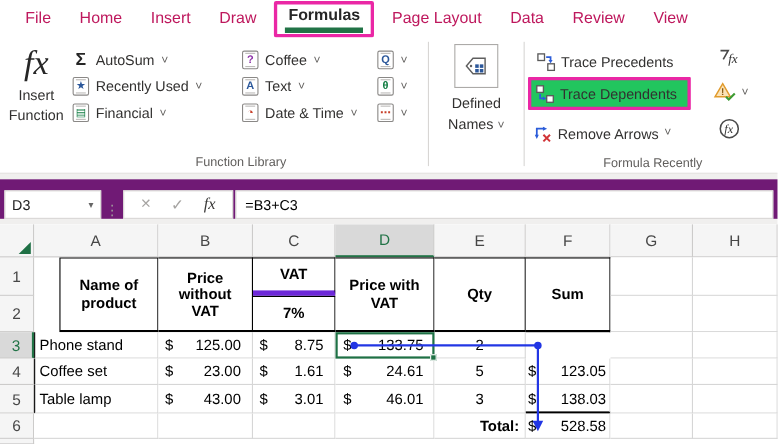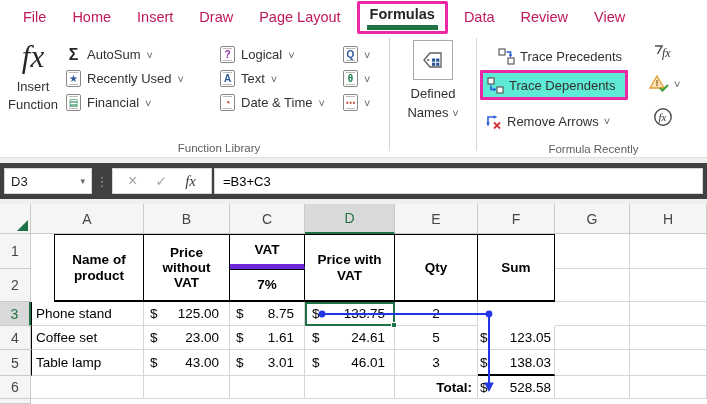--- a/index.html
+++ b/index.html
@@ -34,26 +34,26 @@
         background:#fff;display:flex;align-items:center;justify-content:center;flex:none;}
   .book::before,.book::after{content:"";position:absolute;left:2px;right:2px;height:1px;background:#bdbbb9;}
   .book::before{top:1px}.book::after{bottom:1px}
   .bglyph{font-size:10px;font-weight:700;line-height:10px;}
   .defnames{position:absolute;left:392px;top:0;width:82px;height:110px;text-align:center;}
   .dn-iconbox{width:40px;height:40px;border:1px solid #acaaa8;margin:6px auto 4px;display:flex;
               align-items:center;justify-content:center;background:#fff;}
   .dn-line{font-size:13px;color:#323130;line-height:19px;}
   .auditing{position:absolute;left:480px;top:0;right:0;height:124px;}
   .audit-row{position:absolute;display:flex;align-items:center;gap:5px;height:24px;white-space:nowrap;}
-  .audit-hl{border:3px solid var(--magenta);background:#5eead4;border-radius:1px;
+  .audit-hl{border:3px solid var(--magenta);background:#22c55e;border-radius:1px;
             padding:0 10px 0 4px;height:30px;}
   .right-icons{position:absolute;}
   
   .strip{height:5px;background:#f0efee;}
-  .fbar{height:36px;background:#404040;display:flex;align-items:center;padding:0 4px;gap:0;}
+  .fbar{height:36px;background:#701a75;display:flex;align-items:flex-end;padding:0 4px;gap:0;}
   .namebox{width:88px;height:26px;background:#fff;border:1px solid #d9d7d5;display:flex;
            align-items:center;padding:0 6px;font-size:13px;color:#222;}
   .namebox .nbarrow{margin-left:auto;font-size:9px;color:#666;}
   .fdots{width:20px;text-align:center;color:#a19f9d;font-size:13px;}
   .fbtns{height:26px;background:#fff;border:1px solid #d9d7d5;display:flex;align-items:center;
          width:100px;justify-content:space-around;padding:0 6px;}
   .fx-cancel{color:#a6a4a2;font-size:16px;line-height:14px;}
   .fx-enter{color:#a6a4a2;font-size:14px;}
   .fx-it{font-family:"Liberation Serif","DejaVu Serif",serif;font-style:italic;font-size:15px;color:#3b3a39;}
   .finput{flex:1;height:26px;background:#fff;border:1px solid #d9d7d5;margin-left:2px;display:flex;
@@ -95,24 +95,24 @@
   .overlay{position:absolute;left:0;top:0;pointer-events:none;}
 </style>
 </head>
 <body>
 
 <div class="tabbar">
   <div class="tab">File</div>
   <div class="tab">Home</div>
   <div class="tab">Insert</div>
   <div class="tab">Draw</div>
-  <div class="tab">Page Layout</div>
   <div class="tab active">
     <span class="tlabel">Formulas</span>
   </div>
+  <div class="tab">Page Layout</div>
   <div class="tab">Data</div>
   <div class="tab">Review</div>
   <div class="tab">View</div>
 </div>
 
 <div class="ribbon">
 
   <div class="insert-fn">
     <span class="bigfx">fx</span>
     <span class="ifl">Insert</span>
@@ -139,21 +139,21 @@
       <span class="rlbl">Financial</span>
       <span class="chev">˅</span>
     </div>
   </div>
 
   <div class="stack" style="left:220px;top:10px;">
     <div class="rbtn">
       <span class="book">
           <span class="bglyph" style="color:#8a2da5">?</span>
         </span>
-      <span class="rlbl">Logical</span>
+      <span class="rlbl">Coffee</span>
       <span class="chev">˅</span>
     </div>
     <div class="rbtn">
       <span class="book">
           <span class="bglyph" style="color:#2b579a">A</span>
         </span>
       <span class="rlbl">Text</span>
       <span class="chev">˅</span>
     </div>
     <div class="rbtn">
@@ -200,21 +200,21 @@
         <rect x="15.2" y="14.7" width="3.2" height="3.2" fill="#2b579a"></rect>
       </svg>
     </div>
     <div class="dn-line">Defined</div>
     <div class="dn-line"><span>Names</span>
       <span class="chev">˅</span></div>
   </div>
   <span class="vsep" style="left:476px"></span>
 
   <div class="auditing">
-    <div class="audit-row" style="left:18px;top:10px;">
+    <div class="audit-row" style="left:8px;top:10px;">
       <svg width="17" height="17" viewBox="0 0 17 17">
         <rect x="1" y="1" width="6" height="6" fill="#fff" stroke="#5a5a5a" stroke-width="1.2"></rect>
         <rect x="10" y="10" width="6" height="6" fill="#fff" stroke="#5a5a5a" stroke-width="1.2"></rect>
         <path d="M8.5,4 H12.5 V7" fill="none" stroke="#2b5cd9" stroke-width="1.6"></path>
         <polygon points="10.6,6.6 14.4,6.6 12.5,9.6" fill="#2b5cd9"></polygon>
       </svg>
       <span class="rlbl">Trace Precedents</span>
     </div>
     <div class="audit-row audit-hl" style="left:0px;top:36px;">
       <svg width="17" height="17" viewBox="0 0 17 17">

